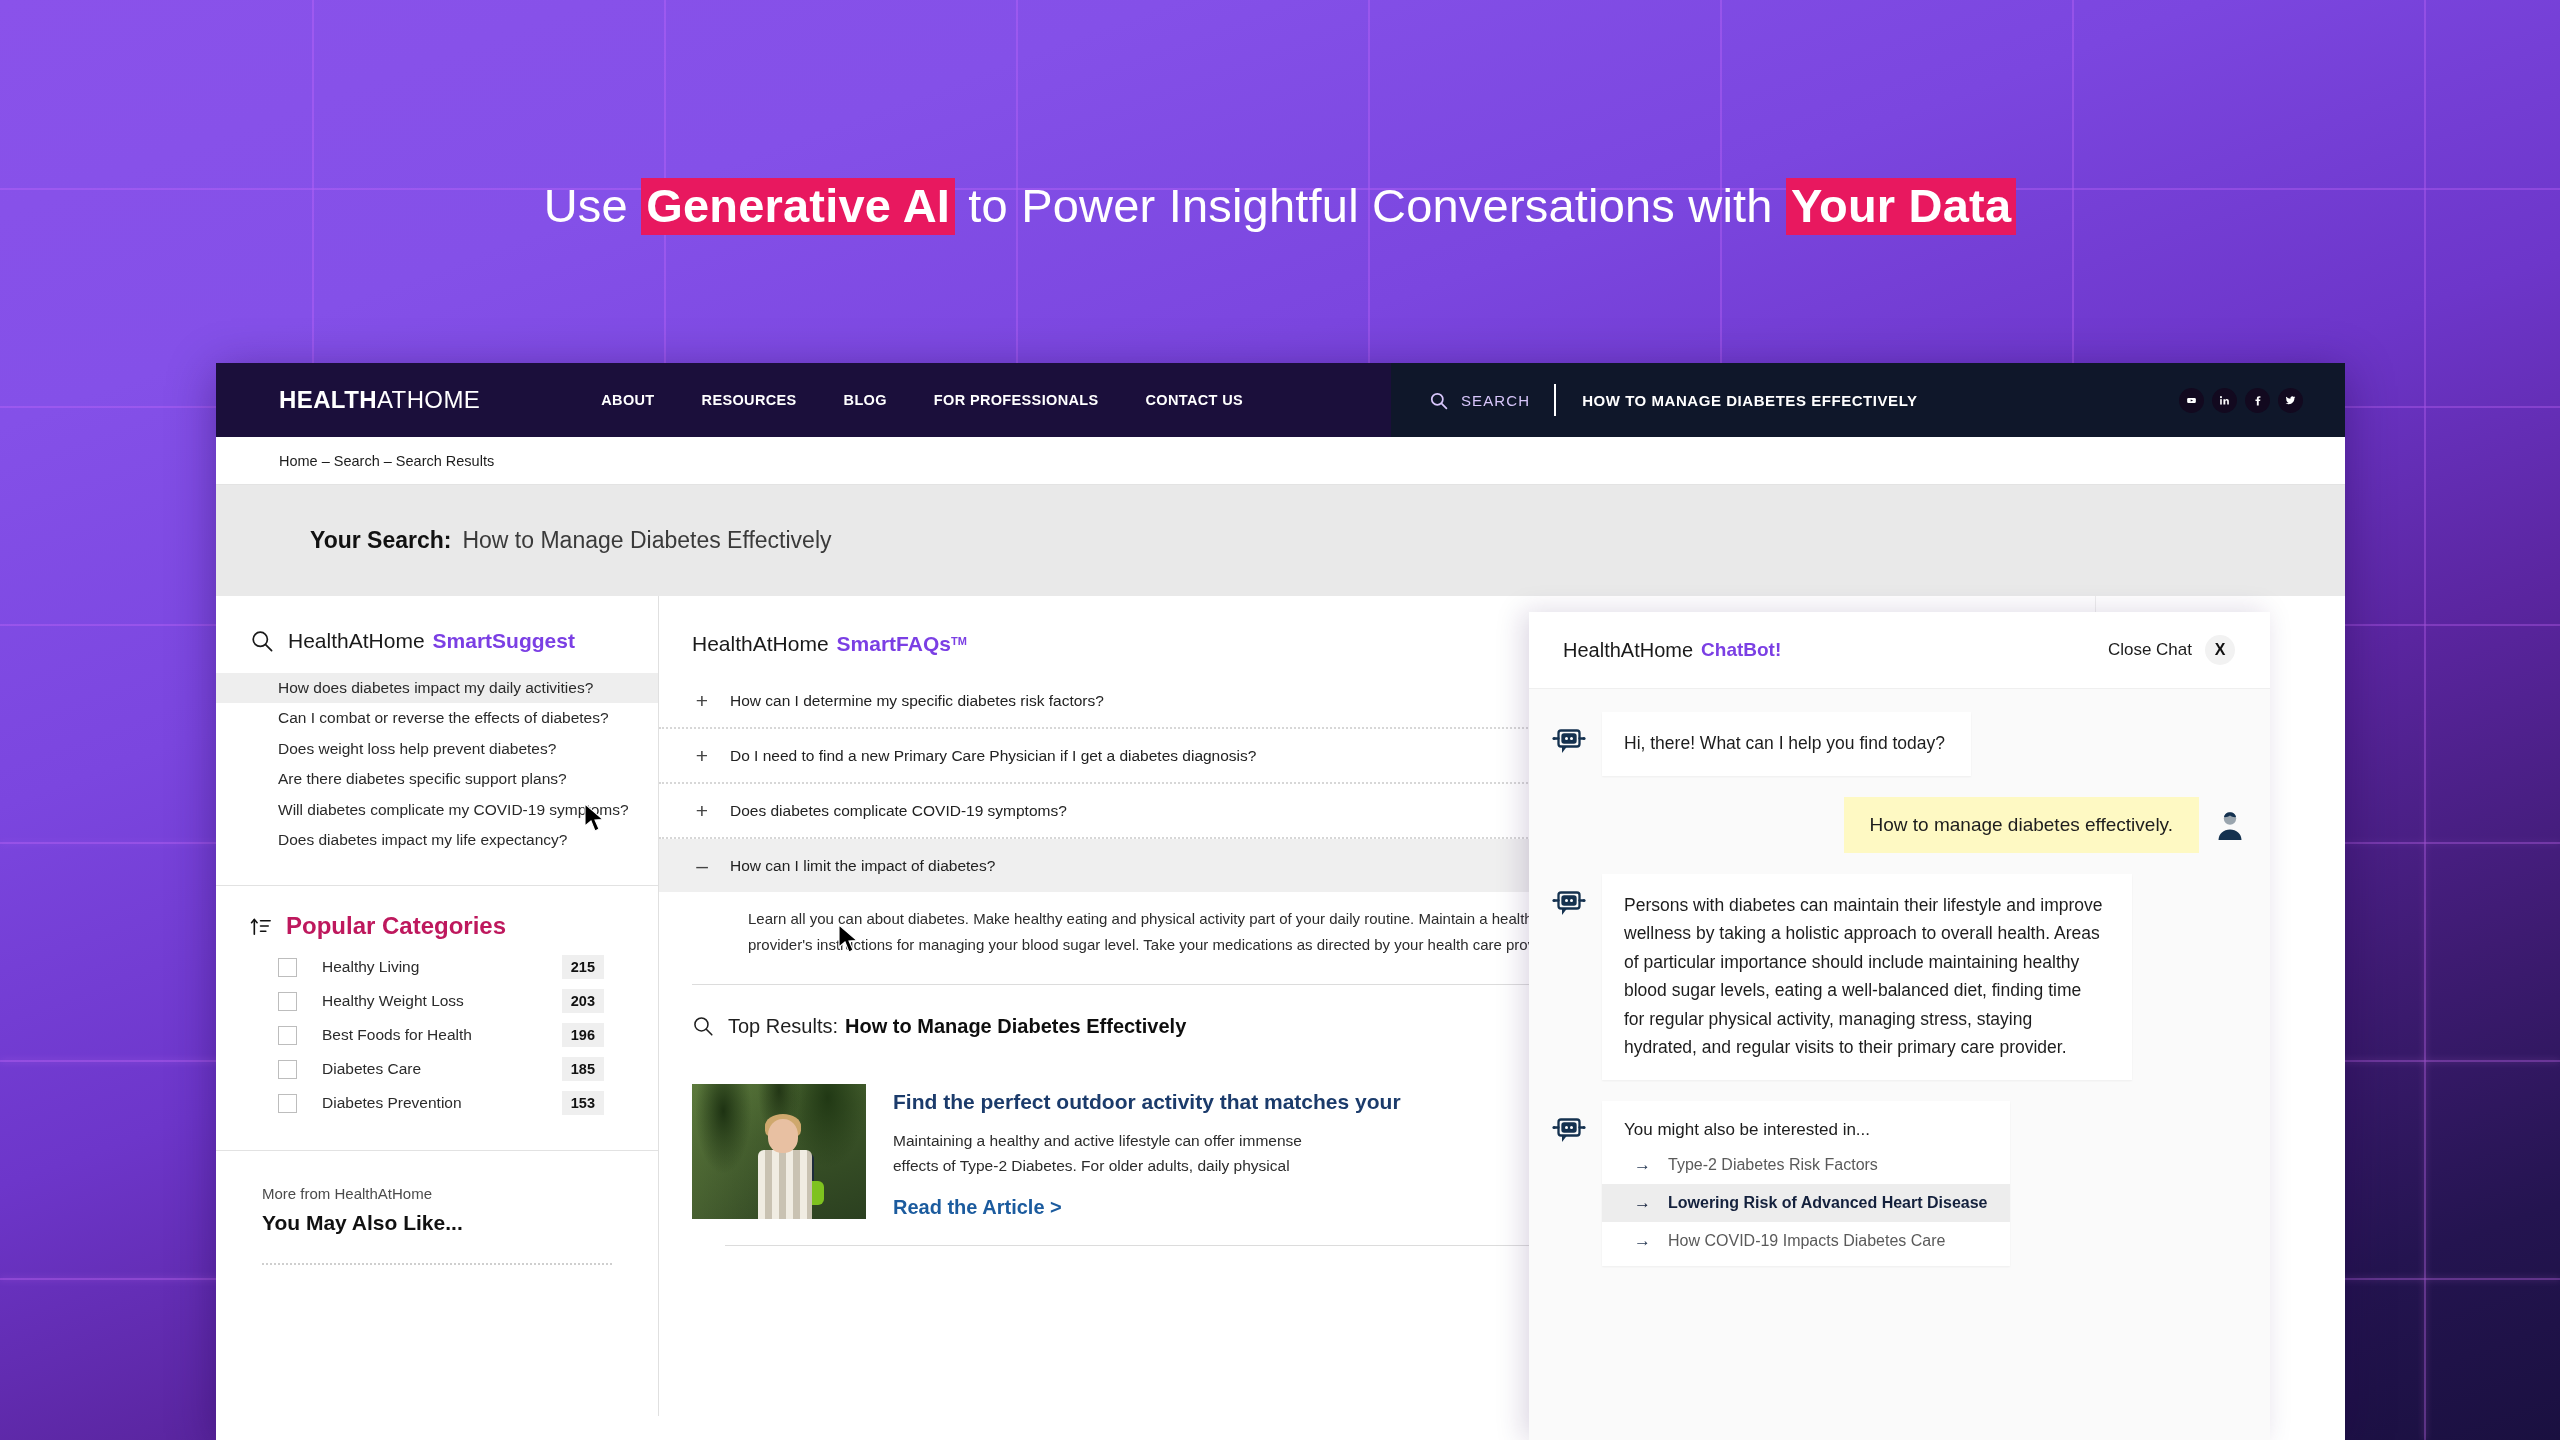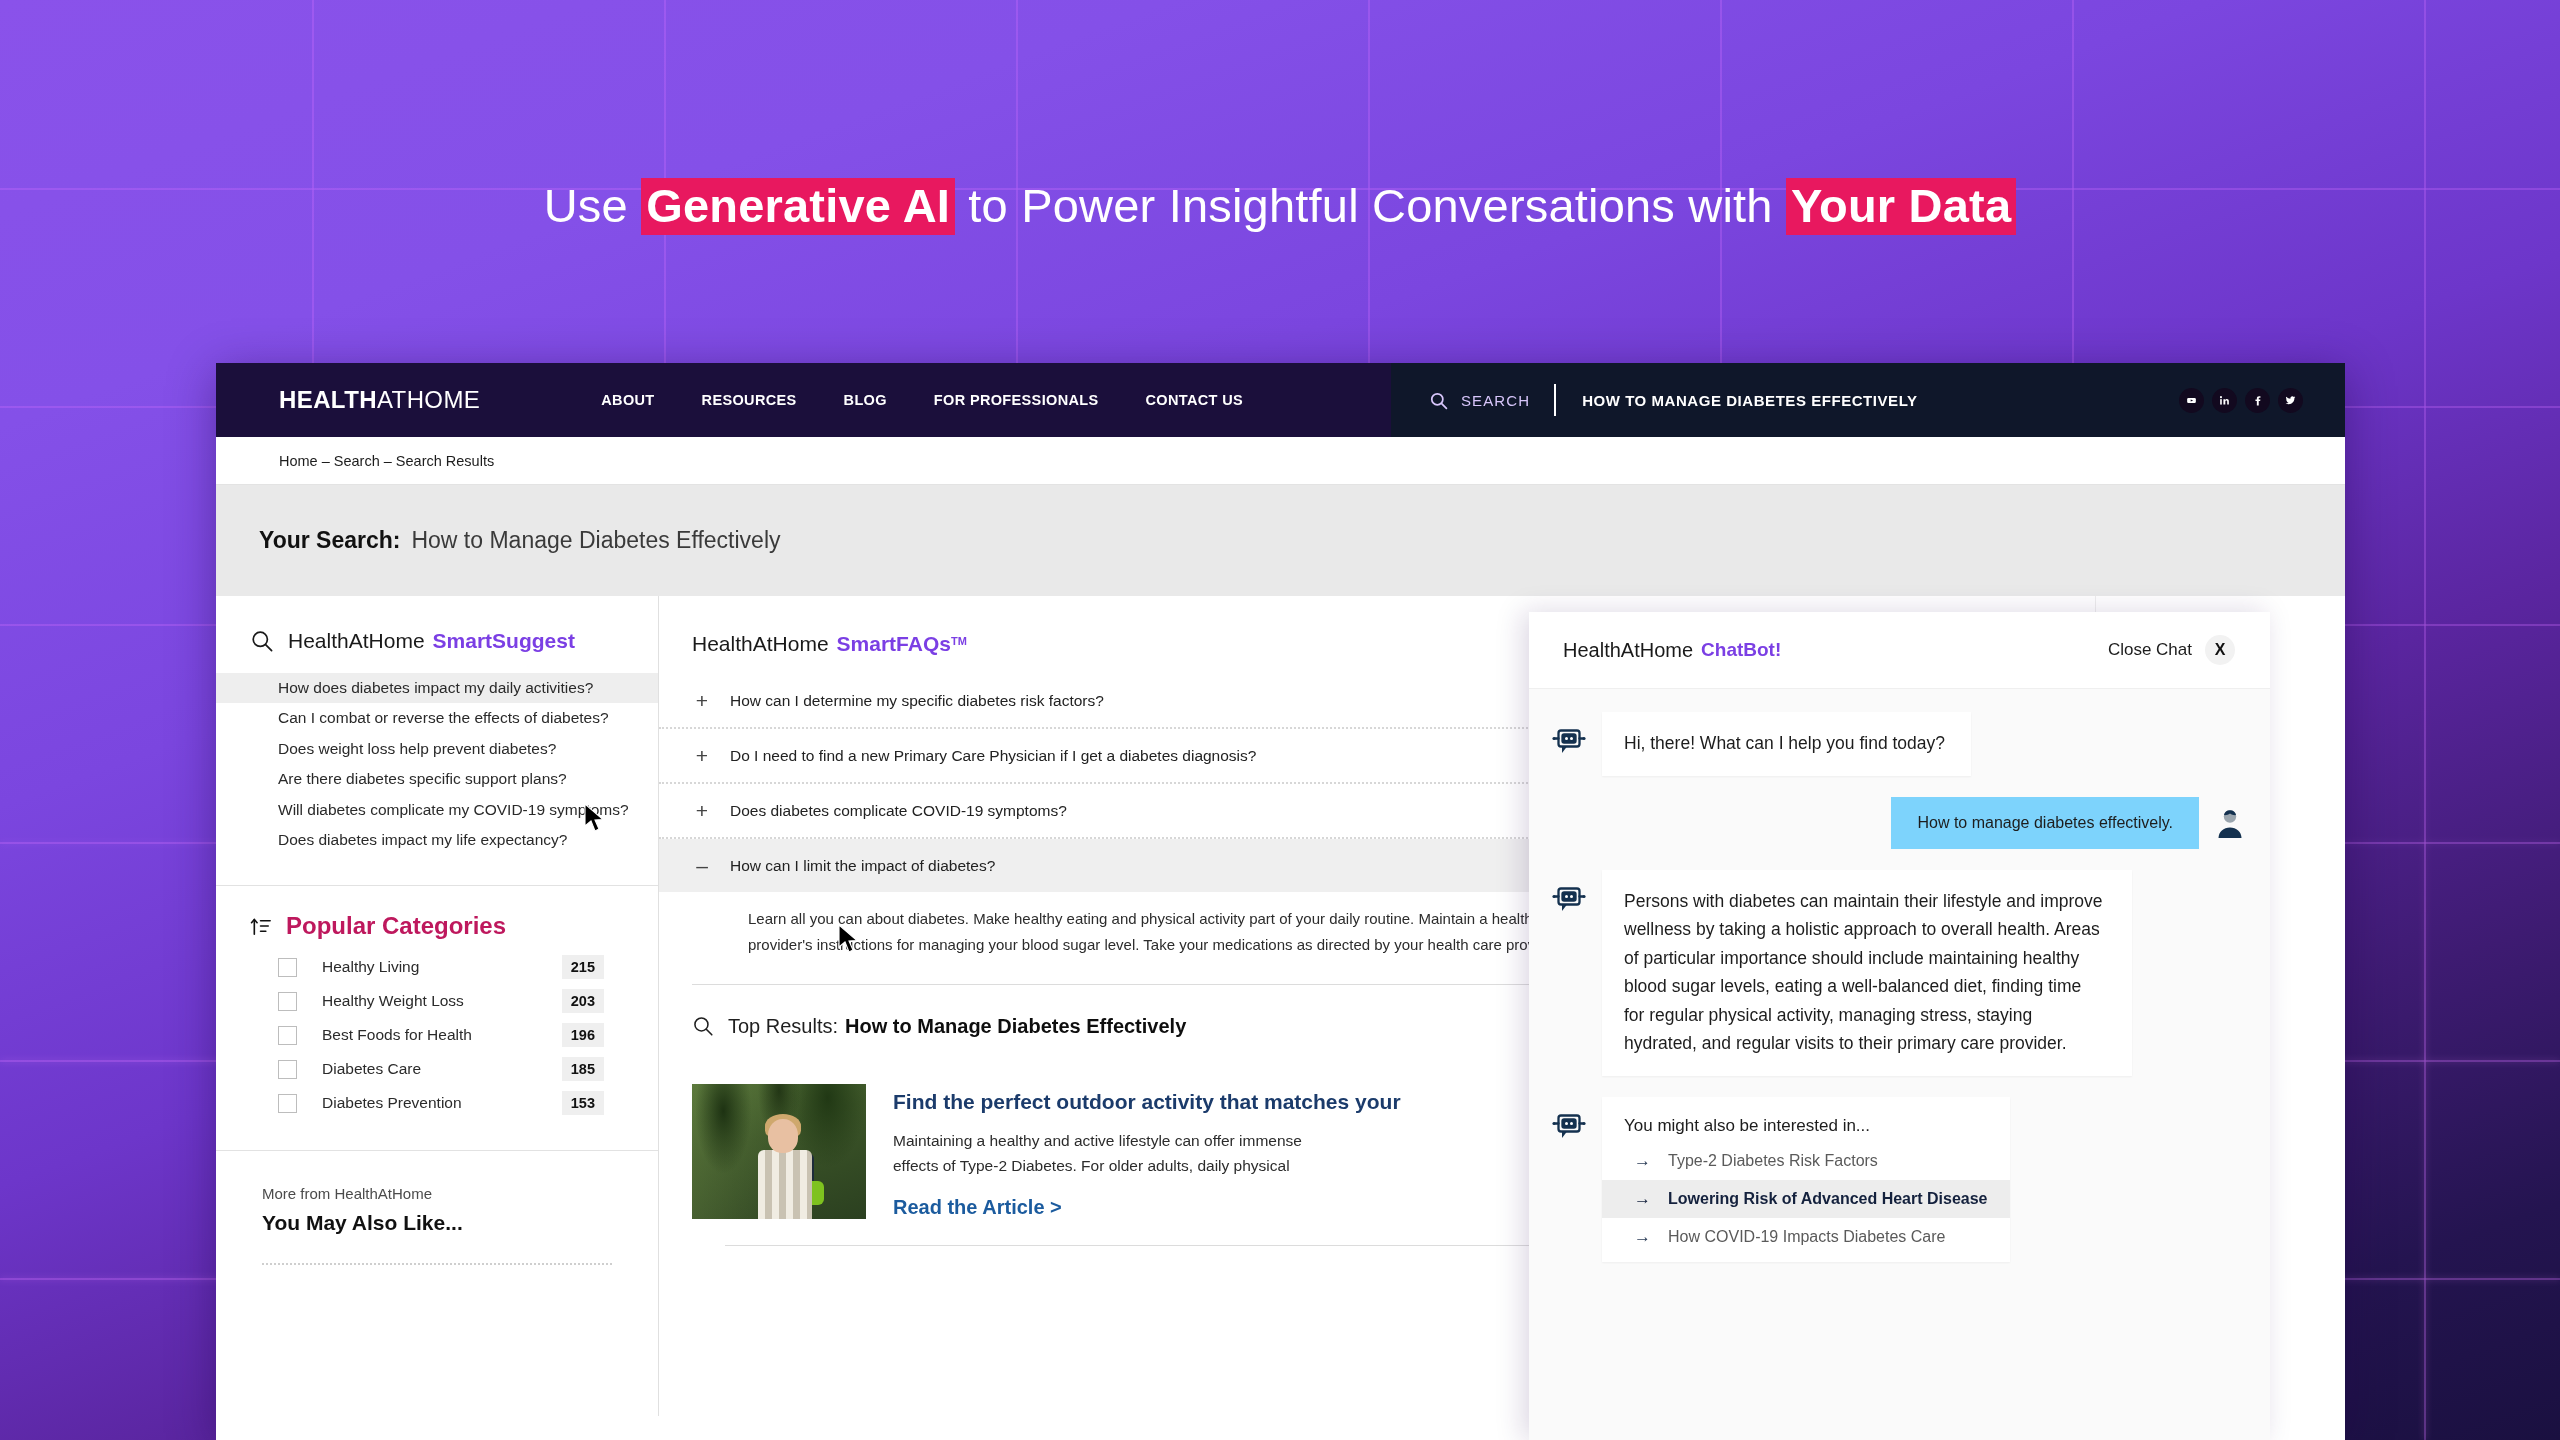--- a/index.html
+++ b/index.html
@@ -156,21 +156,21 @@
     font-size: 14.5px;
     color: #1d1d1d;
   }
 
   
   #searchbanner {
     height: 111px;
     background: #e9e9e9;
     display: flex;
     align-items: center;
-    padding-left: 43px;
+    padding-left: 94px;
   }
   #searchbanner .lbl { font-size: 23px; font-weight: 700; color: #111; }
   #searchbanner .val { font-size: 23px; font-weight: 400; color: #3a3a3a; margin-left: 11px; }
 
   
   #content { display: flex; height: 820px; background: #f6f6f6; }
 
   
   #leftcol {
     width: 443px;
@@ -385,23 +385,23 @@
     margin-left: 15px;
     padding: 17px 26px 18px 22px;
     font-size: 17.5px;
     line-height: 1.63;
     color: #1d1d1d;
     max-width: 530px;
     box-shadow: 0 1px 2px rgba(0,0,0,.05);
   }
   .msg-row.user { justify-content: flex-end; align-items: center; padding-right: 22px; }
   .bubble-user {
-    background: #7dd3fc;
+    background: #fef9c3;
     padding: 17px 26px;
-    font-size: 16px;
+    font-size: 19px;
     color: #1d1d1d;
   }
   .avatar { width: 36px; height: 36px; margin-left: 13px; flex-shrink: 0; }
   .avatar svg { width: 36px; height: 36px; display: block; }
 
   .sugg-card {
     background: #ffffff;
     margin-left: 15px;
     max-width: 530px;
     padding: 19px 0 6px 0;

